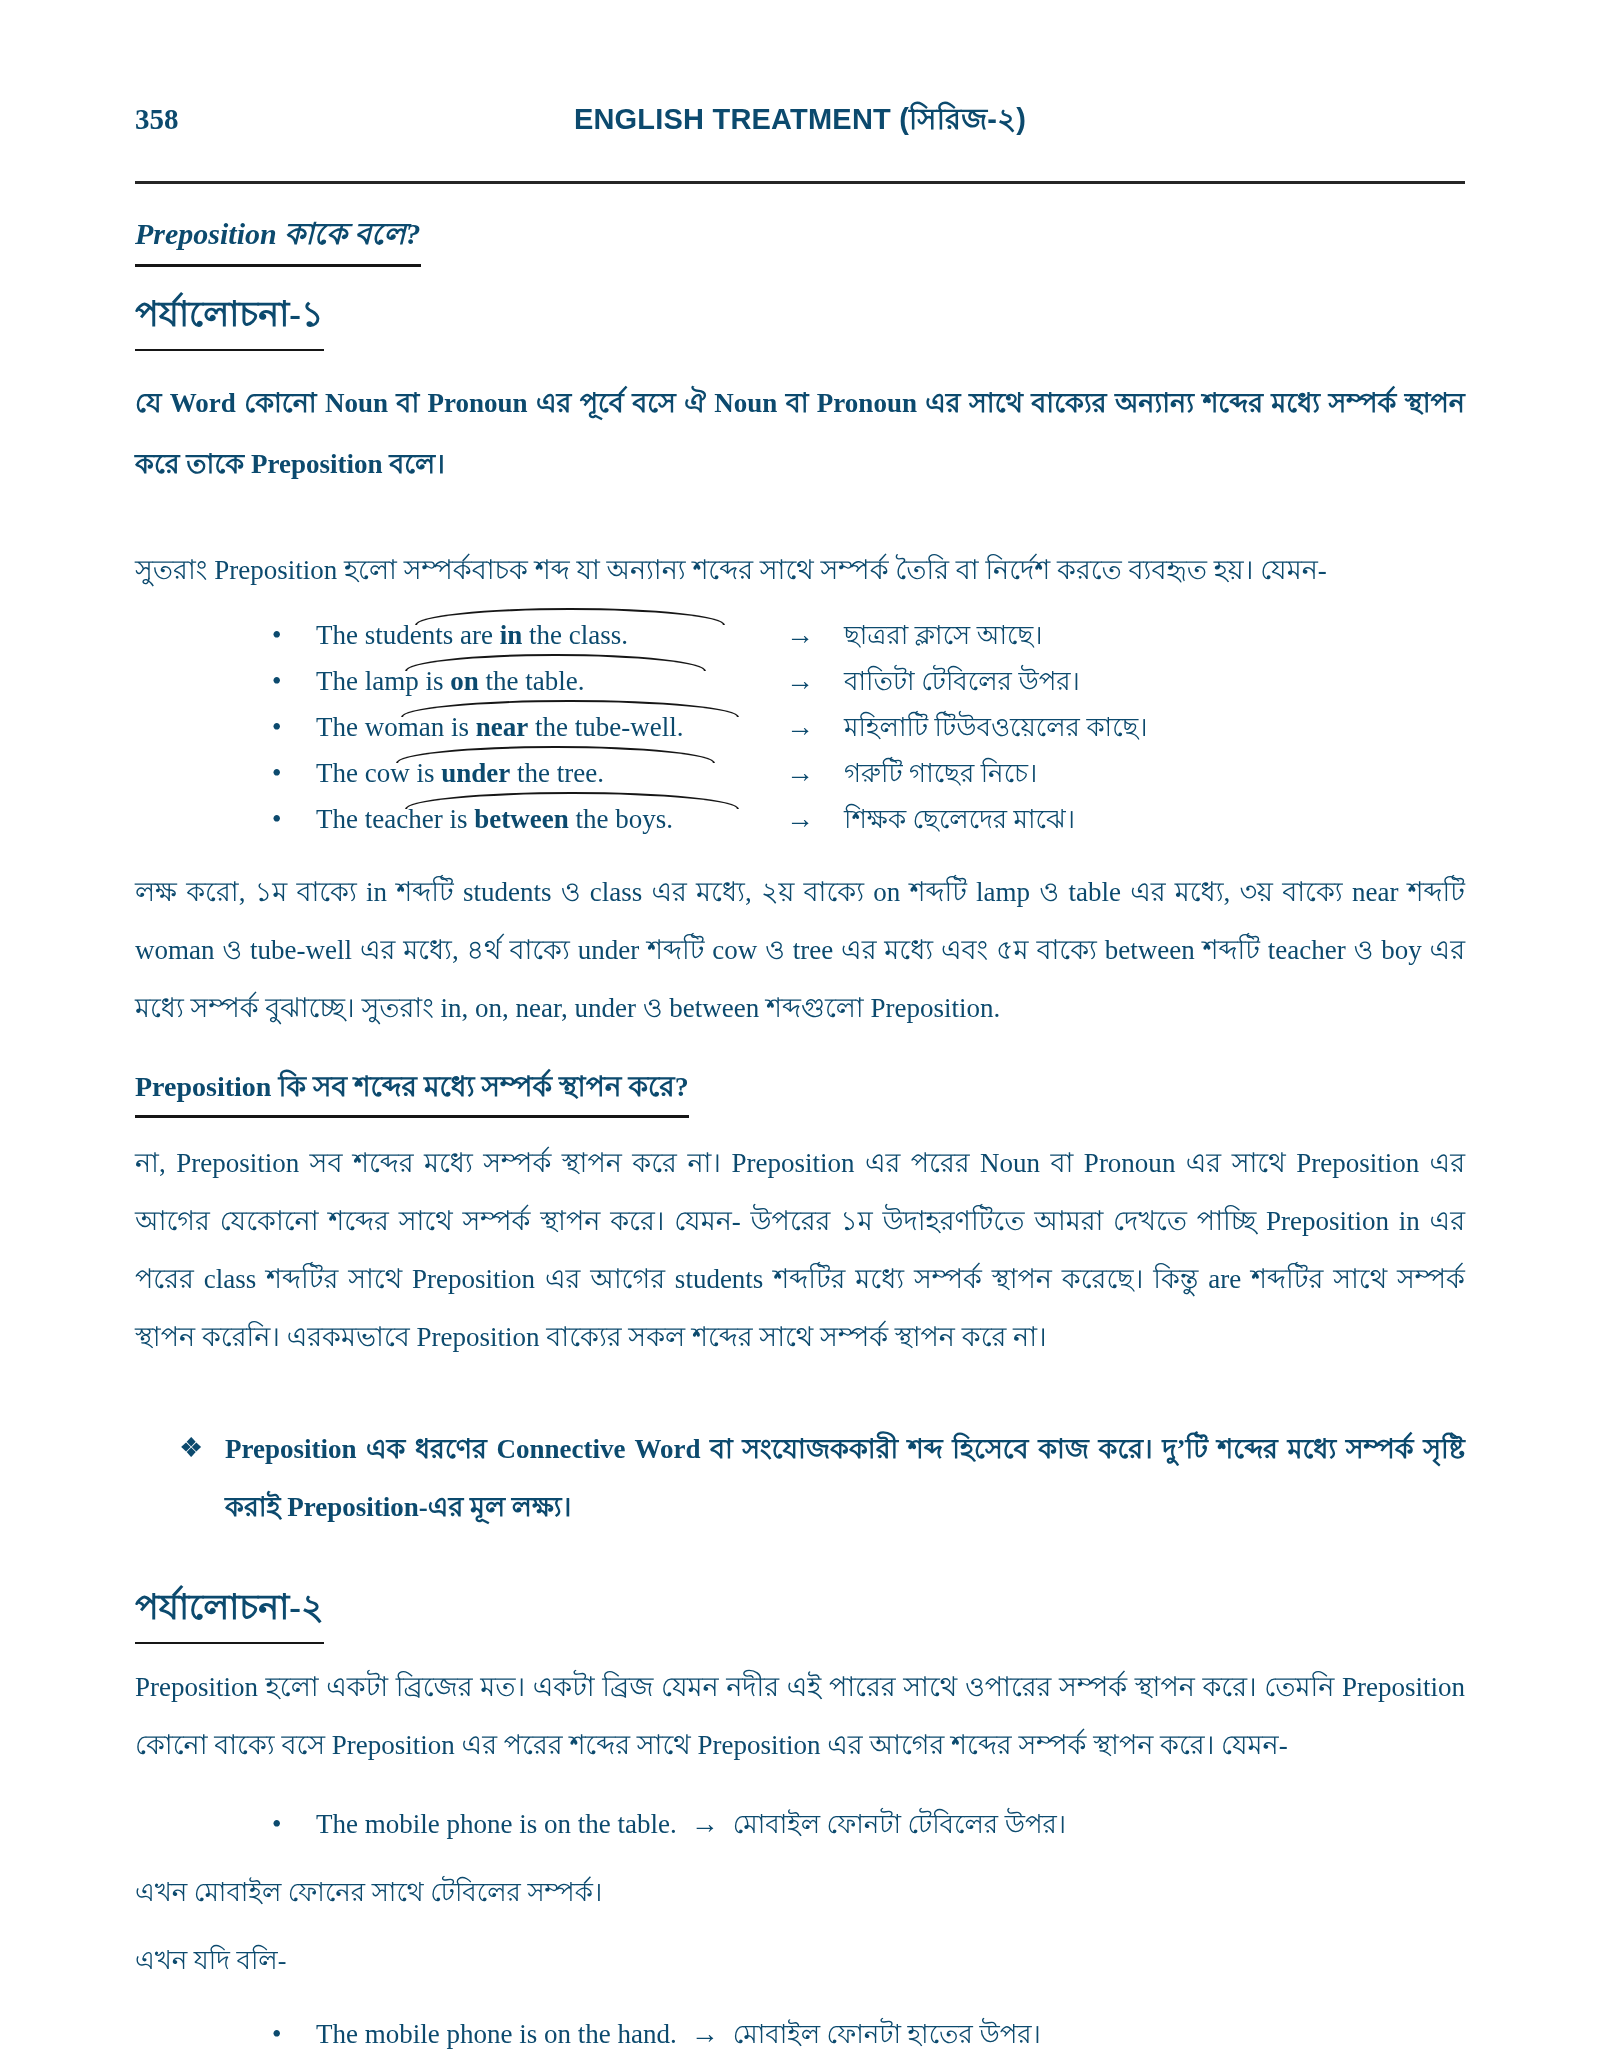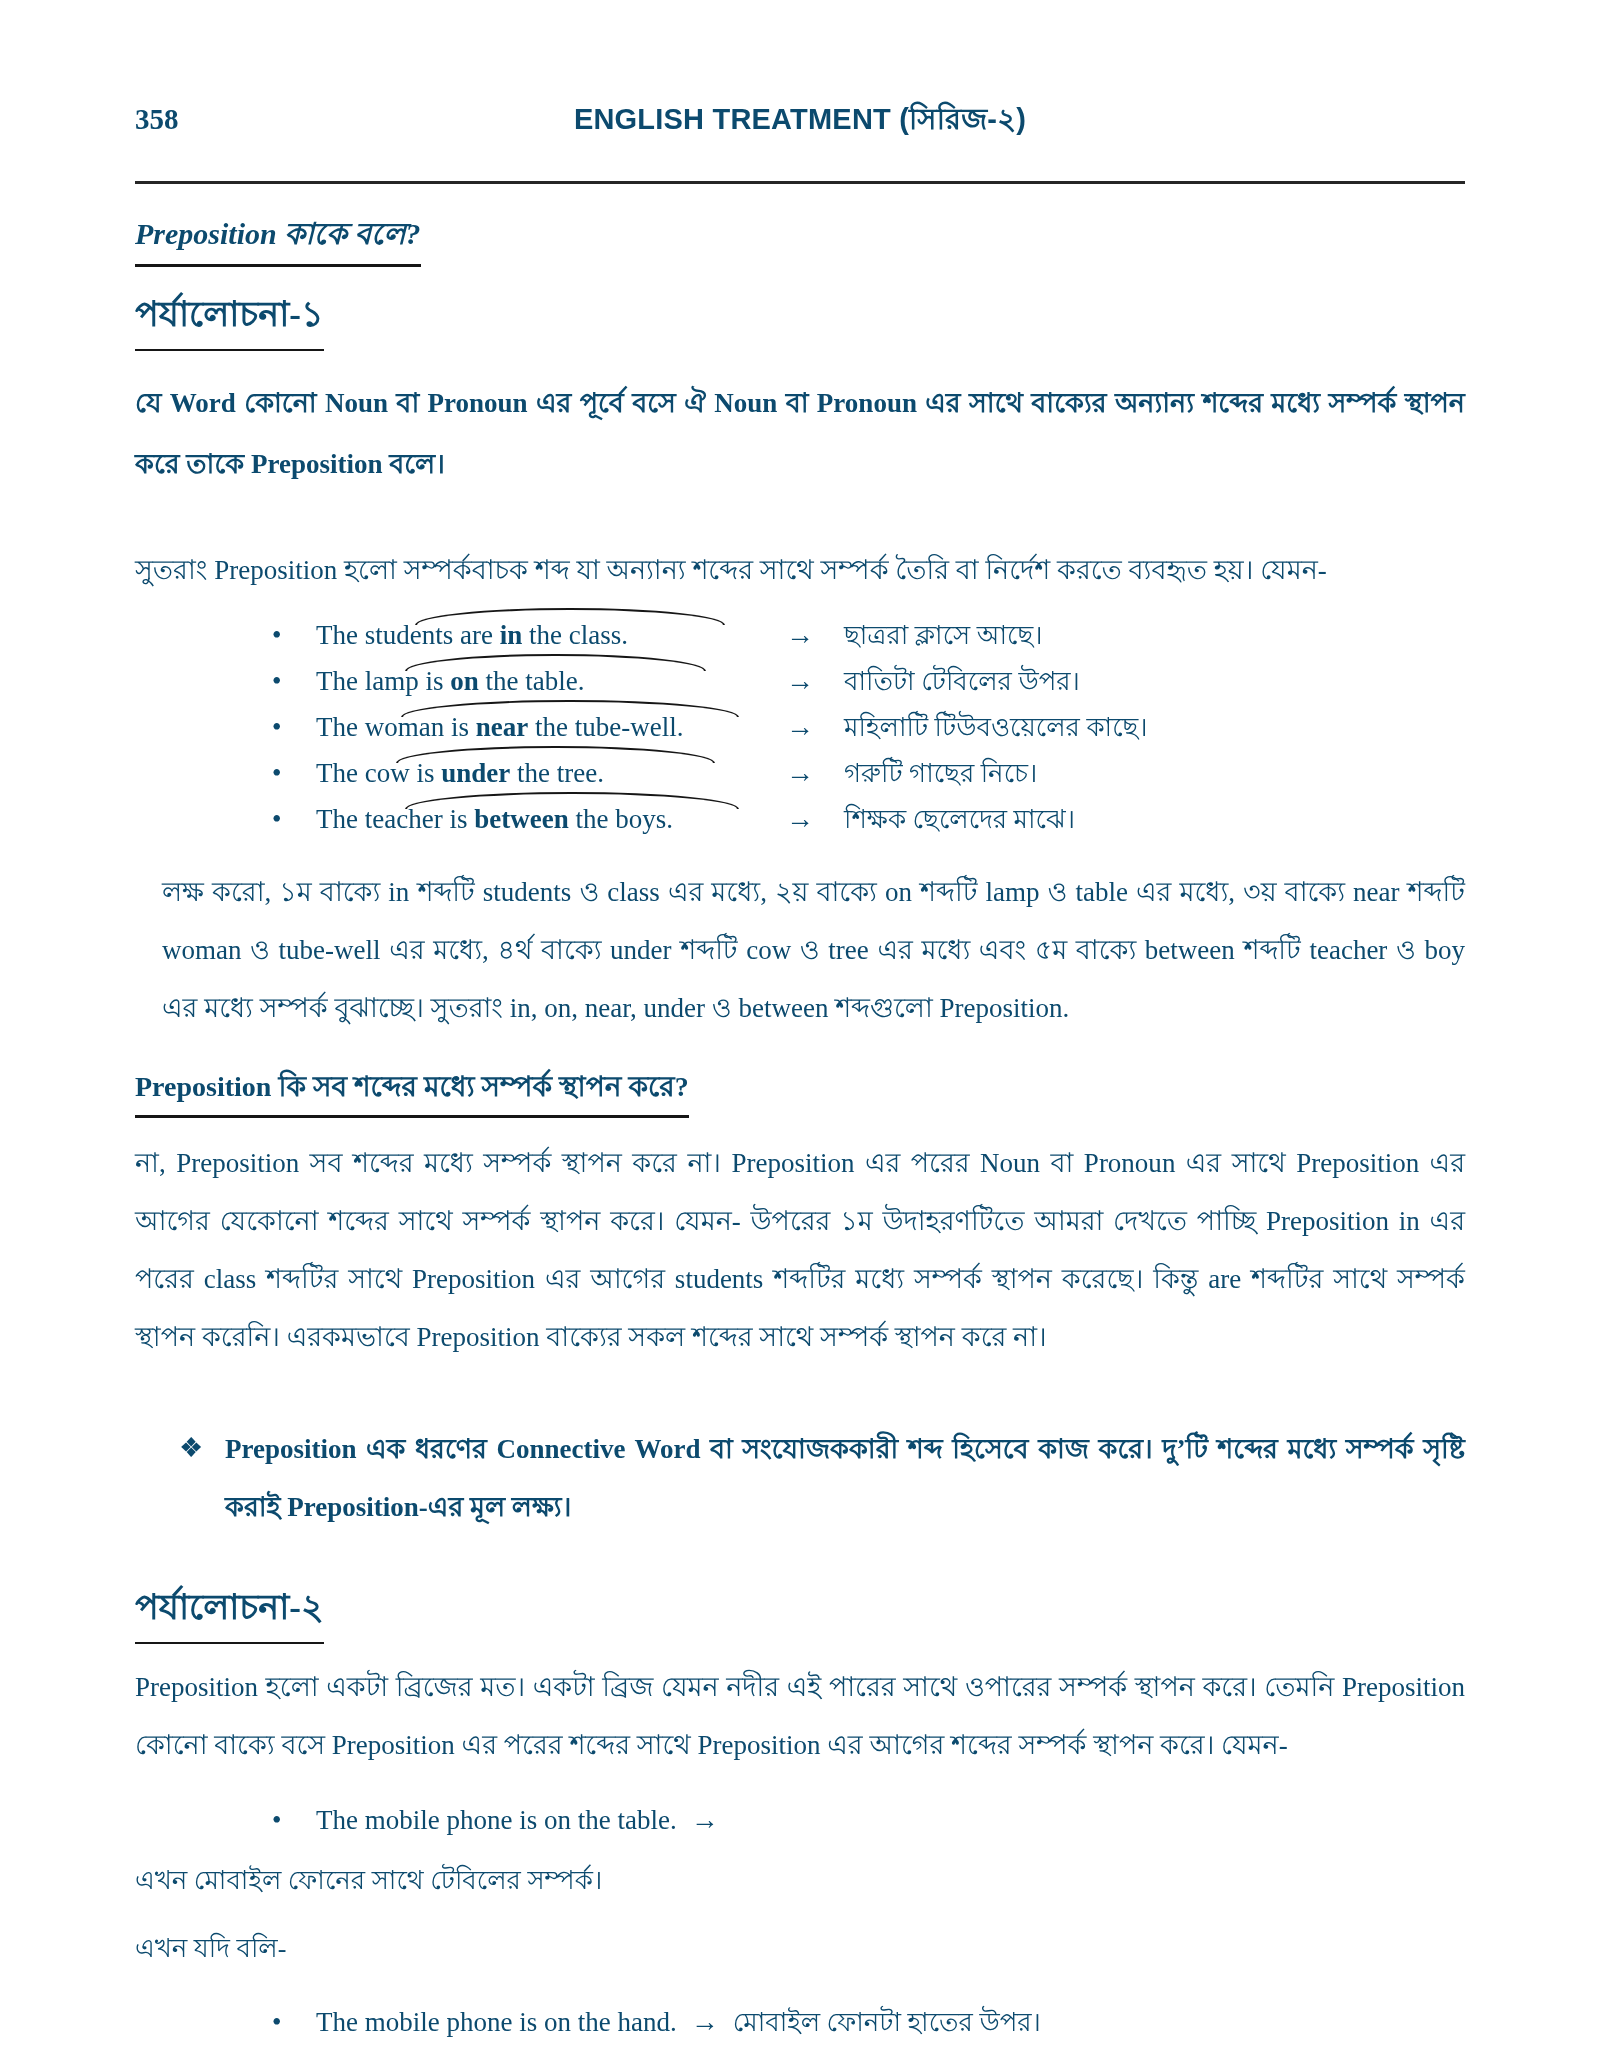--- a/index.html
+++ b/index.html
@@ -66,21 +66,21 @@
 
   
   .para {
     font-size: 27px;
     line-height: 2.15;
     text-align: justify;
   }
   .bold-para { font-weight: bold; line-height: 2.25; }
   .mt-def   { margin-top: 22px; }
   .mt-rel   { margin-top: 46px; }
-  .mt-ana   { margin-top: 18px; margin-left: 27px; }
+  .mt-ana   { margin-top: 18px; }
   .mt-scope { margin-top: 16px; }
   .mt-bridge{ margin-top: 14px; }
   .bold { font-weight: bold; }
 
   
   .ex-list { list-style: none; margin-top: 16px; padding-left: 137px; }
   .ex-row {
     display: flex;
     align-items: baseline;
     height: 46px;
@@ -199,20 +199,21 @@
   </div>
 
   <div class="review-label" style="margin-top:44px;">পর্যালোচনা-২</div>
 
   <p class="para mt-bridge">Preposition হলো একটা ব্রিজের মত। একটা ব্রিজ যেমন নদীর এই পারের সাথে ওপারের সম্পর্ক স্থাপন করে। তেমনি Preposition কোনো বাক্যে বসে Preposition এর পরের শব্দের সাথে Preposition এর আগের শব্দের সম্পর্ক স্থাপন করে। যেমন-</p>
 
   <div class="mob-row">
     <span class="dot">•</span>
     <span class="mob-en">The mobile phone is on the table.</span>
     <span class="mob-arrow">→</span>
+    <span class="mob-bn">মোবাইল ফোনটা টেবিলের উপর।</span>
   </div>
   <p class="plain-line">এখন মোবাইল ফোনের সাথে টেবিলের সম্পর্ক।</p>
   <p class="plain-line">এখন যদি বলি-</p>
 
   <div class="mob-row">
     <span class="dot">•</span>
     <span class="mob-en">The mobile phone is on the hand.</span>
     <span class="mob-arrow">→</span>
     <span class="mob-bn">মোবাইল ফোনটা হাতের উপর।</span>
   </div>

